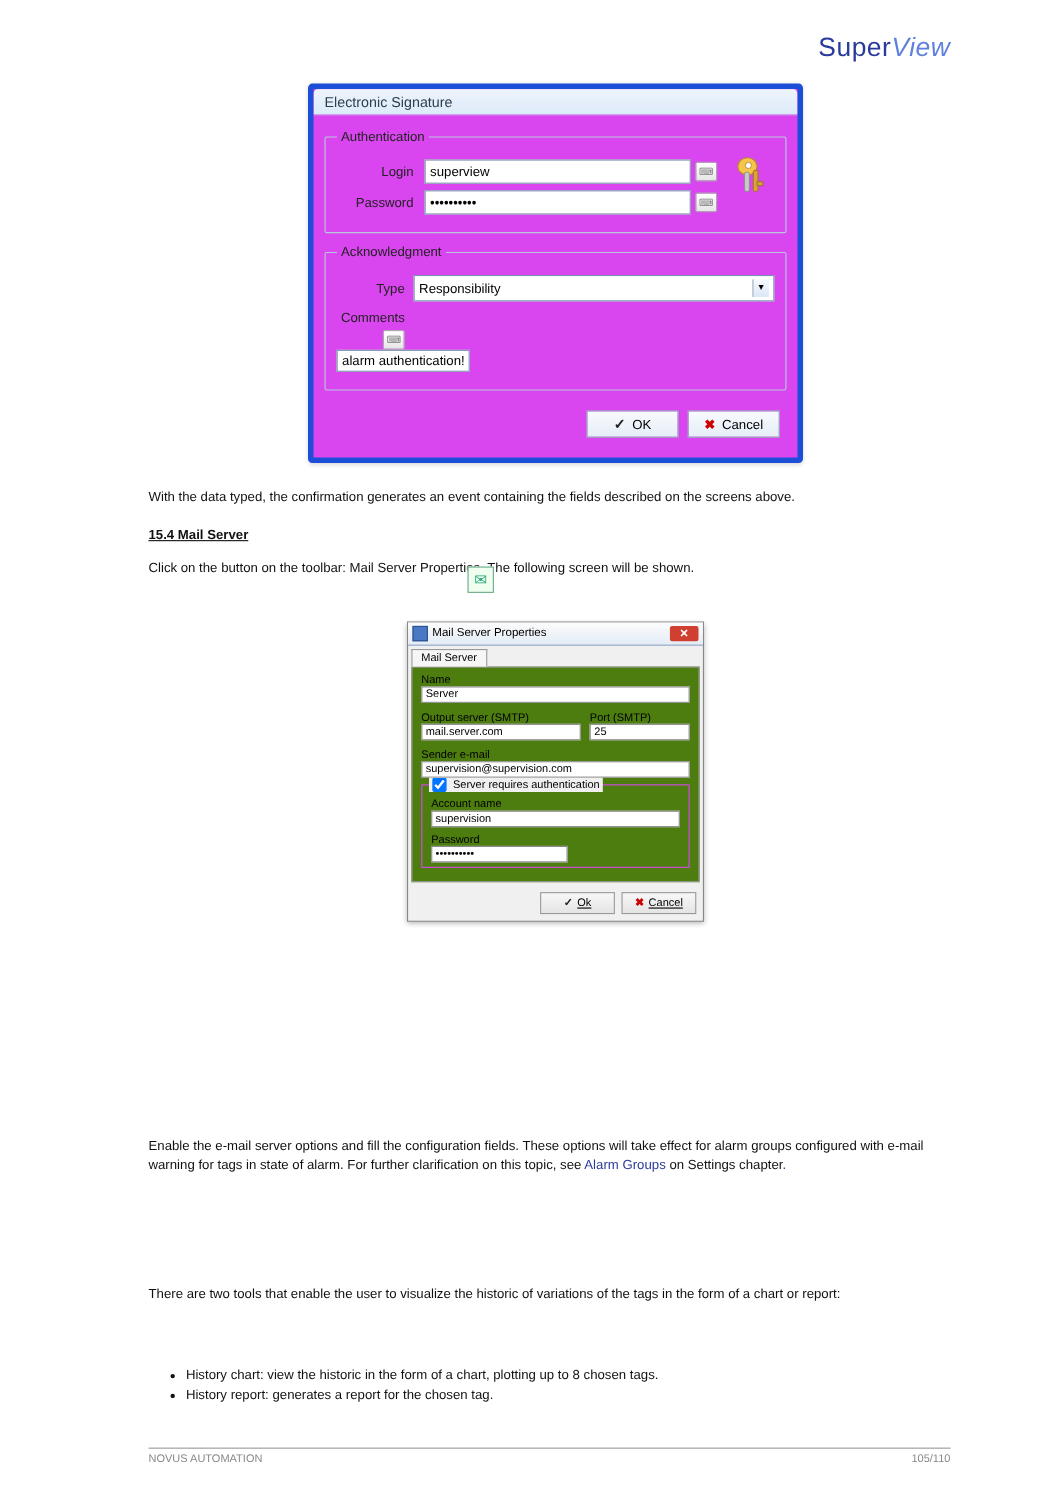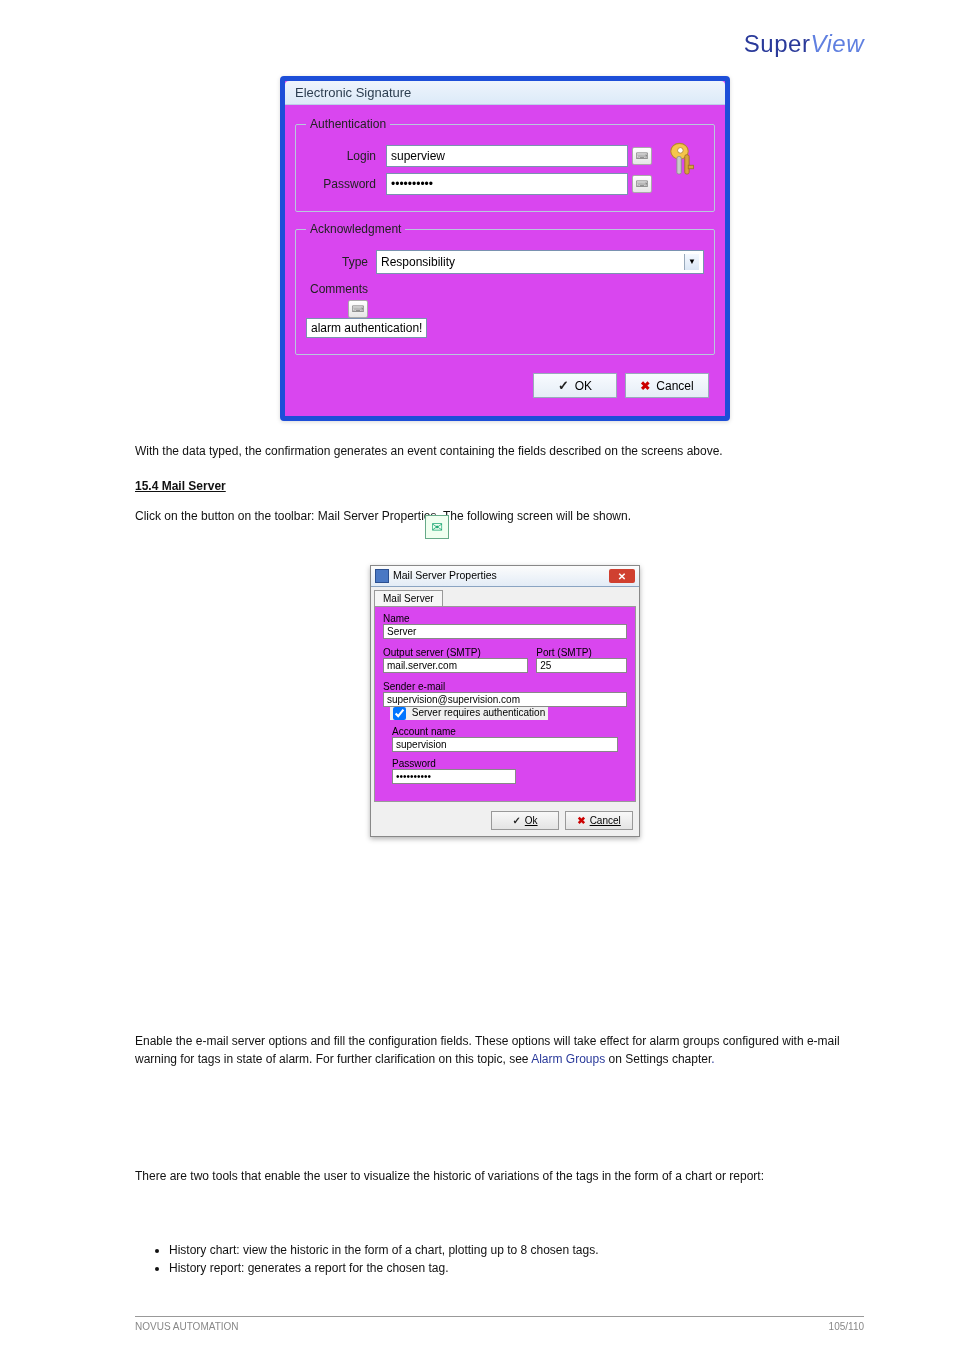--- a/index.html
+++ b/index.html
@@ -165,21 +165,21 @@
   }
   .tab {
     border:1px solid #999;border-bottom:none;
     padding:2px 8px;font-size:10px;
     background:#f6f6f6;
   }
   .panel {
     border:1px solid #999;
     margin:0 3px 3px 3px;
     padding:6px 8px 12px 8px;
-    background:#d946ef;
+    background:#4d7c0f;
   }
   .f2 { font-size:10px; color:#000; }
   .inp2 {
     border:1px solid #888;
     background:#fff;
     padding:1px 3px;
     width:100%;
     box-sizing:border-box;
     font-size:10px;
     height:15px;

